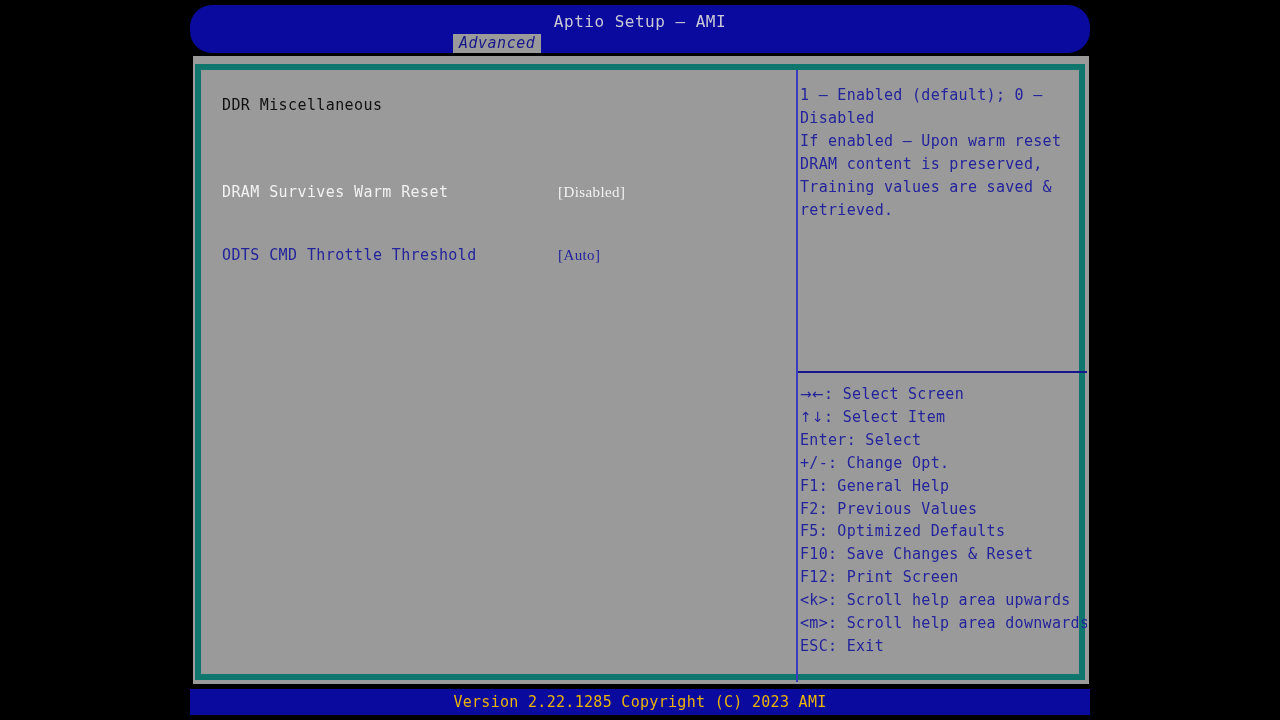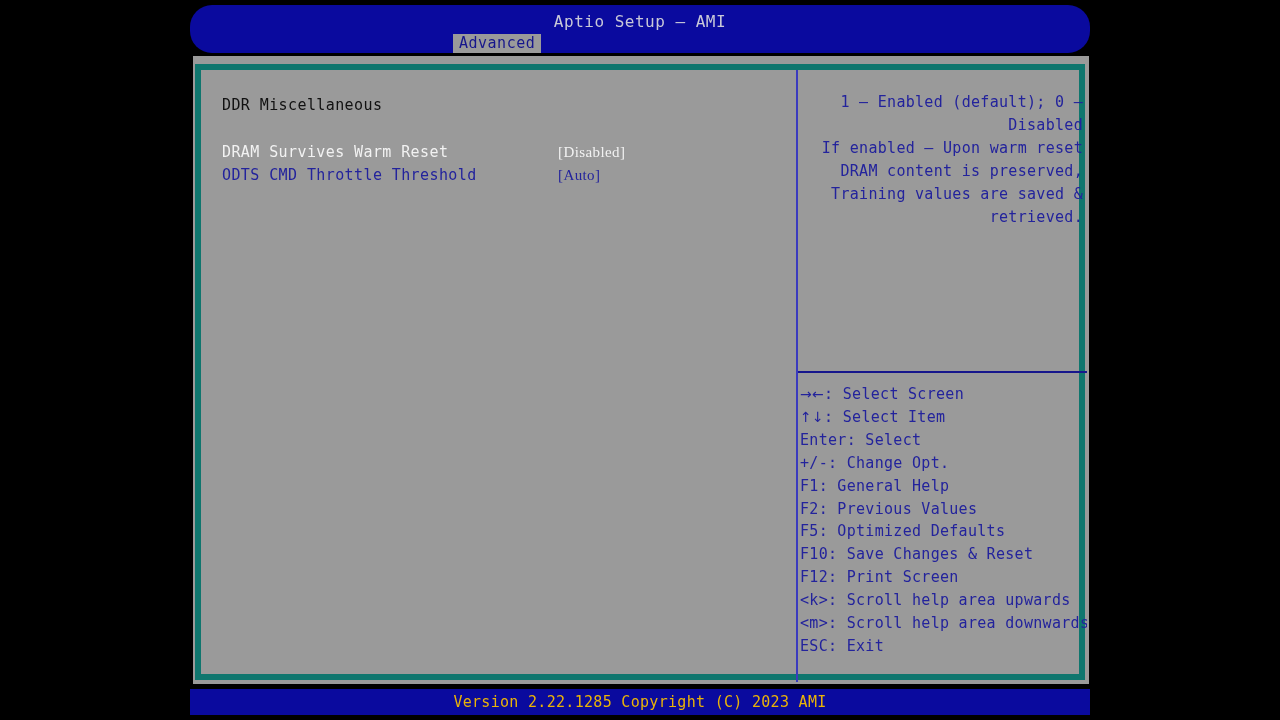--- a/index.html
+++ b/index.html
@@ -45,20 +45,21 @@
     color: #c8c8d8;
     letter-spacing: 0.5px;
     white-space: pre;
   }
   #tab-bar {
     position: absolute;
     left: 0;
     top: 29px;
     width: 775px;
     height: 19px;
+    font-style: italic;
   }
   .bios-tab {
     position: absolute;
     top: 0;
     height: 19px;
     line-height: 19px;
     font-size: 15px;
     letter-spacing: 0.5px;
     white-space: pre;
     padding: 0 6px;
@@ -134,20 +135,21 @@
     top: 71px;
     width: 595px;
   }
   .setting-row {
     position: relative;
     height: 23px;
     line-height: 23px;
     font-size: 15px;
     letter-spacing: 0.4px;
     white-space: pre;
+    margin-top: 40px;
   }
   .setting-label {
     position: absolute;
     left: 21px;
     top: 0;
   }
   .setting-value {
     position: absolute;
     left: 357px;
     top: 0;
@@ -159,25 +161,24 @@
   }
   .setting-row.normal .setting-label,
   .setting-row.normal .setting-value {
     color: #23239c;
   }
 
   
   #help-text {
     position: absolute;
     left: 0;
-    top: 21px;
+    top: 14px;
     width: 289px;
     padding: 0 4px 0 0;
     box-sizing: border-box;
-    text-align: right;
   }
   .help-line {
     font-size: 15px;
     line-height: 23px;
     color: #23239c;
     letter-spacing: 0.3px;
     white-space: pre;
     padding-left: 2px;
   }
   #help-separator {

